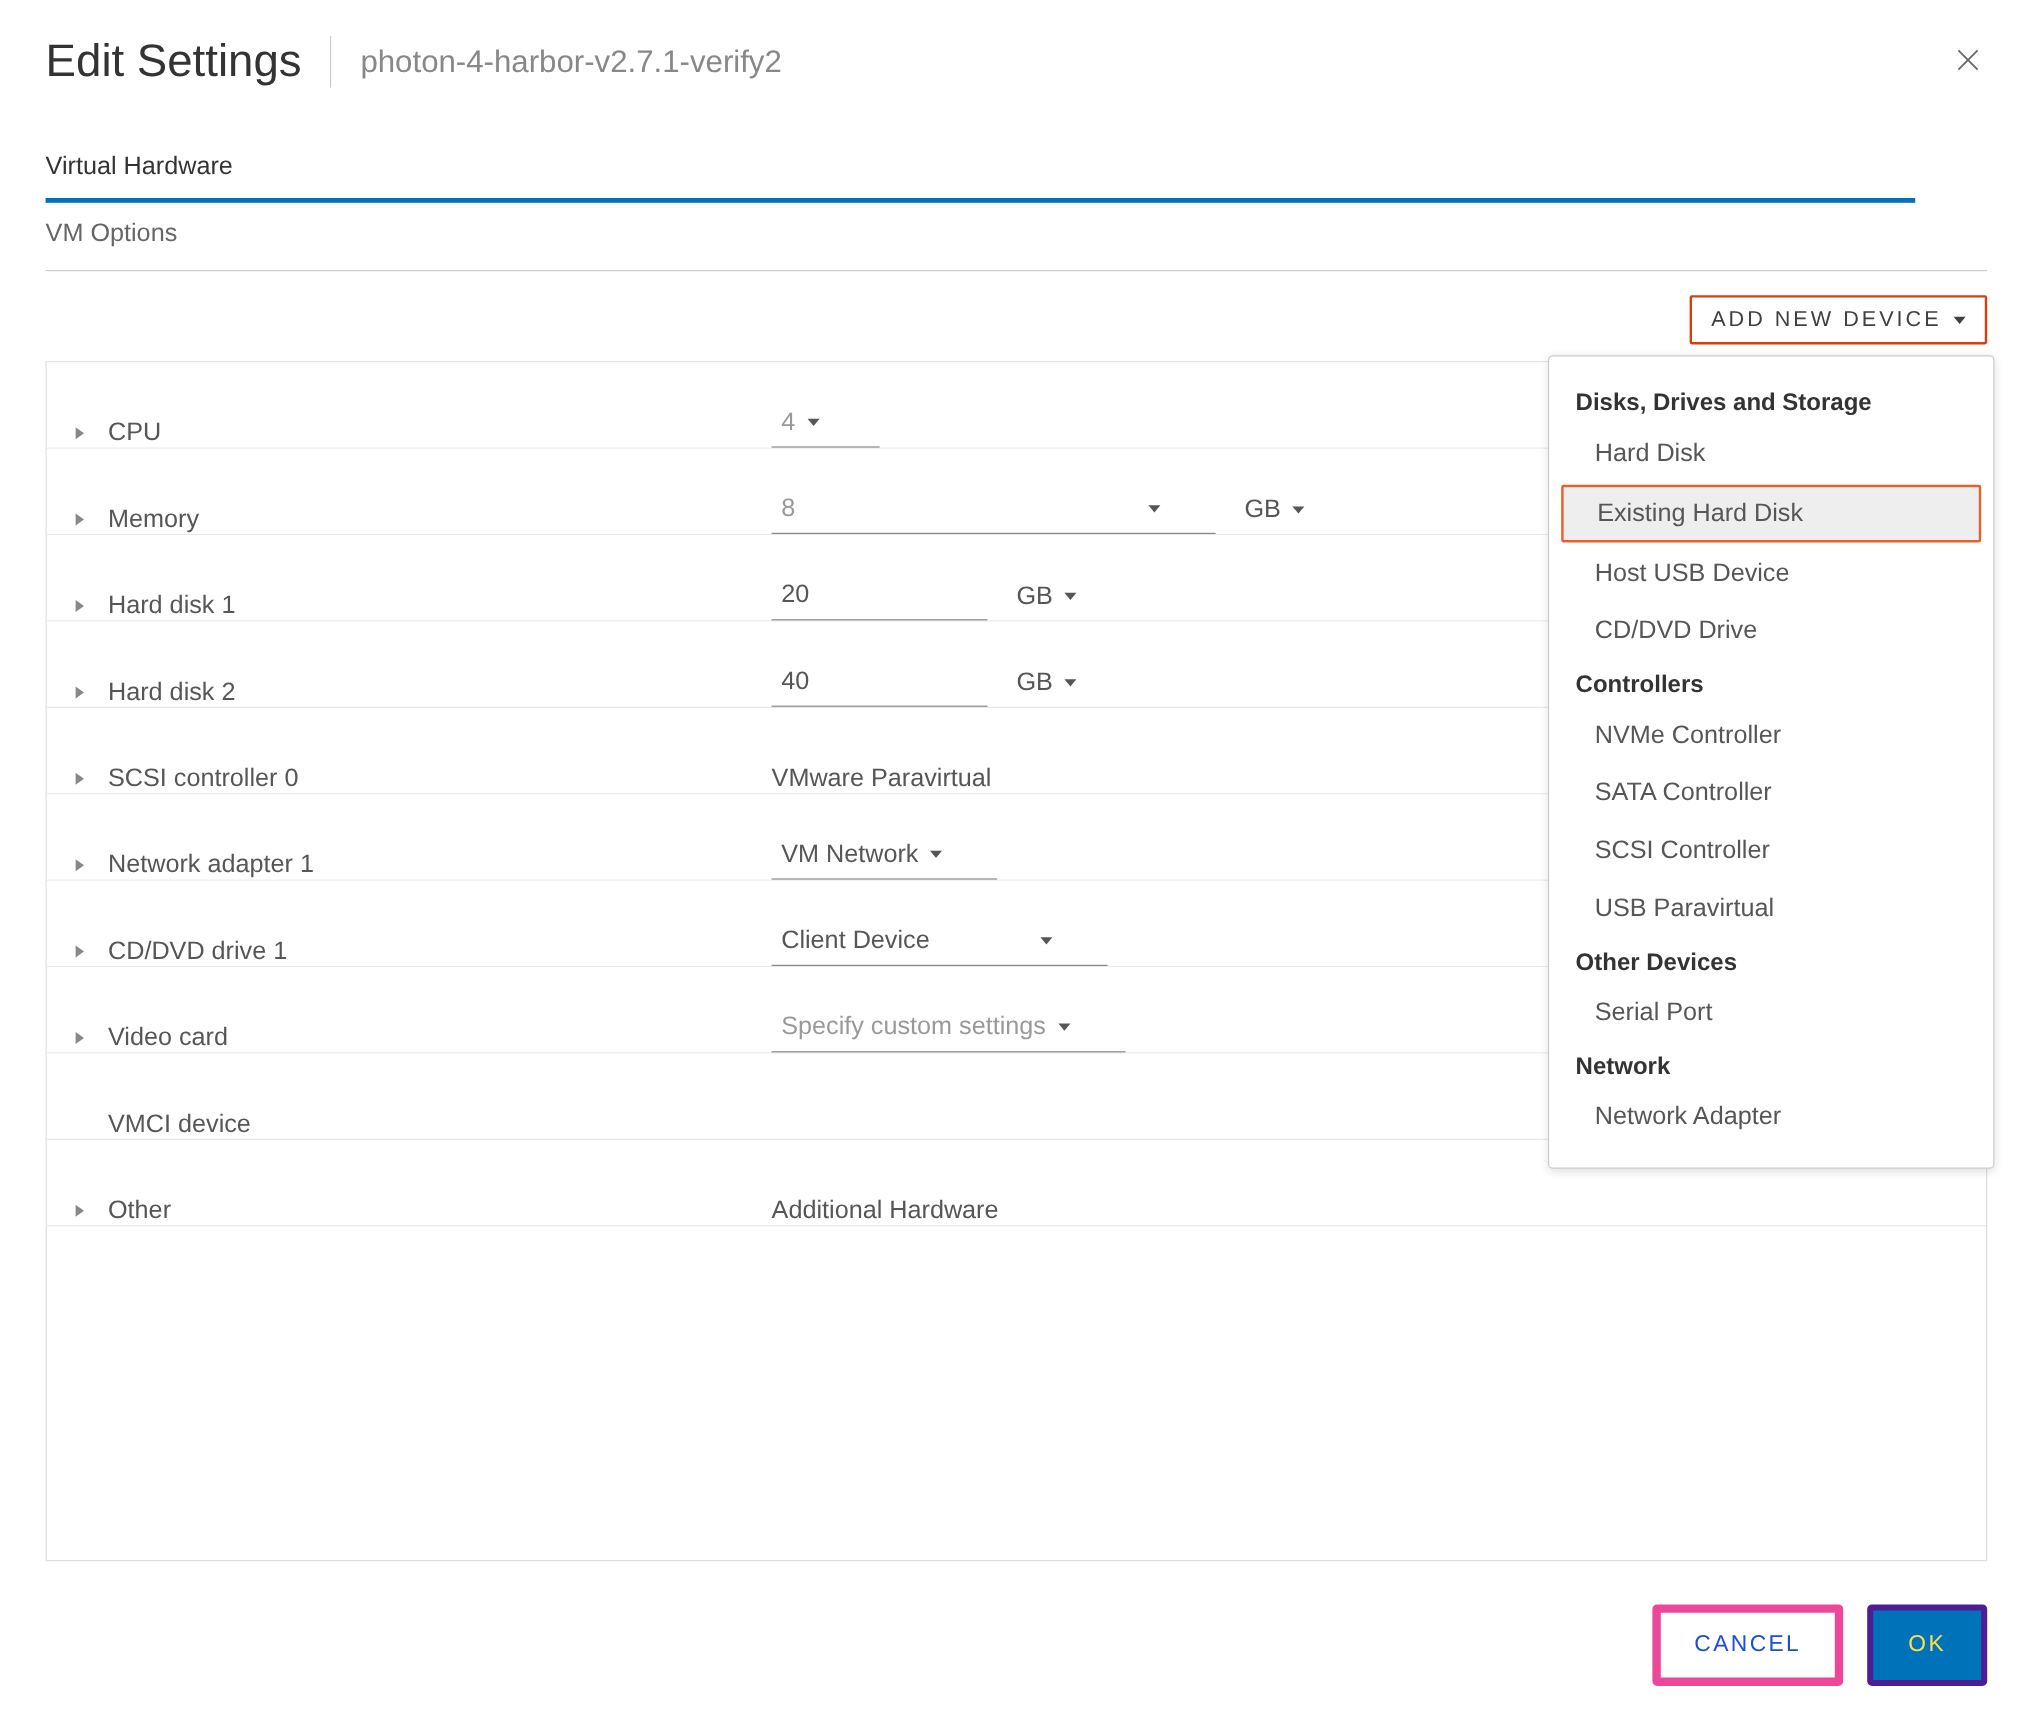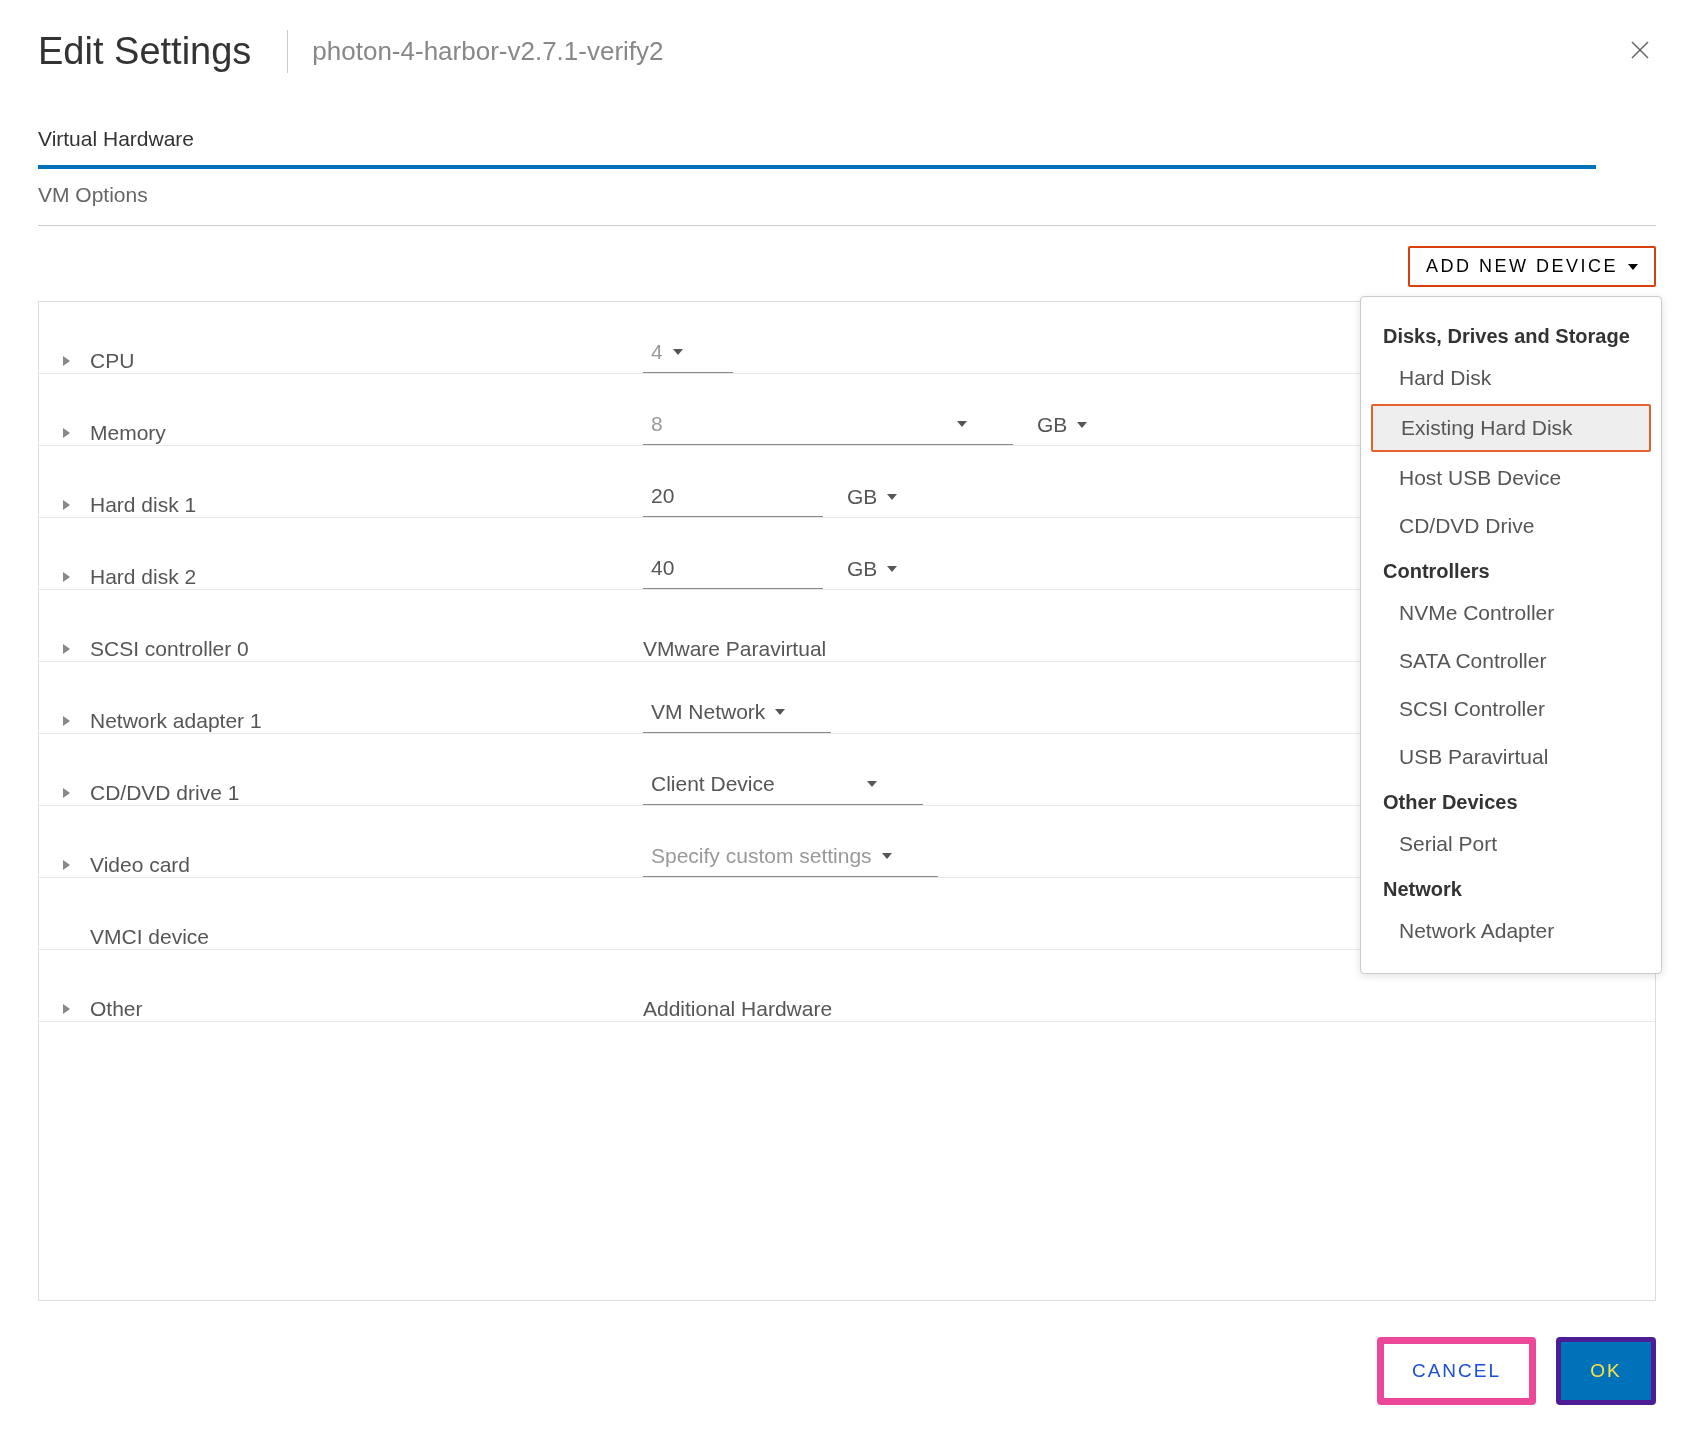--- a/index.html
+++ b/index.html
@@ -20,21 +20,21 @@
   .dialog-header {
     display: flex;
     align-items: center;
     margin-bottom: 40px;
   }
   .dialog-title {
     font-size: 38px;
     font-weight: 400;
     color: #333;
     margin: 0;
-    padding-right: 36px;
+    padding-right: 24px;
     border-right: 1px solid #ccc;
   }
   .dialog-subtitle {
     font-size: 26px;
     color: #888;
     padding-left: 24px;
     flex: 1;
   }
   .close-btn {
     background: none;
@@ -62,21 +62,21 @@
     font-weight: 400;
     border-bottom-color: #0072ba;
   }
   .toolbar {
     display: flex;
     justify-content: flex-end;
     margin-bottom: 14px;
     position: relative;
   }
   .add-device-btn {
-    color: #000000;
+    color: #404040;
     font-size: 18px;
     font-weight: 500;
     letter-spacing: 2.5px;
     background: #fff;
     border: 2px solid #d93f0b;
     border-radius: 2px;
     padding: 8px 16px;
     cursor: pointer;
     display: inline-flex;
     align-items: center;
@@ -161,21 +161,21 @@
     outline:none;
   }
   .memory-input { width:370px; }
   .unit-select { min-width:40px; }
   
   
   .dropdown {
     position:absolute;
     top: 50px;
     right: -6px;
-    width: 302px;
+    width: 372px;
     background:#fff;
     border:1px solid #ccc;
     border-radius:4px;
     box-shadow: 0 2px 8px rgba(0,0,0,0.12);
     padding: 18px 0 18px 0;
     z-index: 10;
   }
   .dropdown .group-header {
     font-weight:600;
     color:#333;

